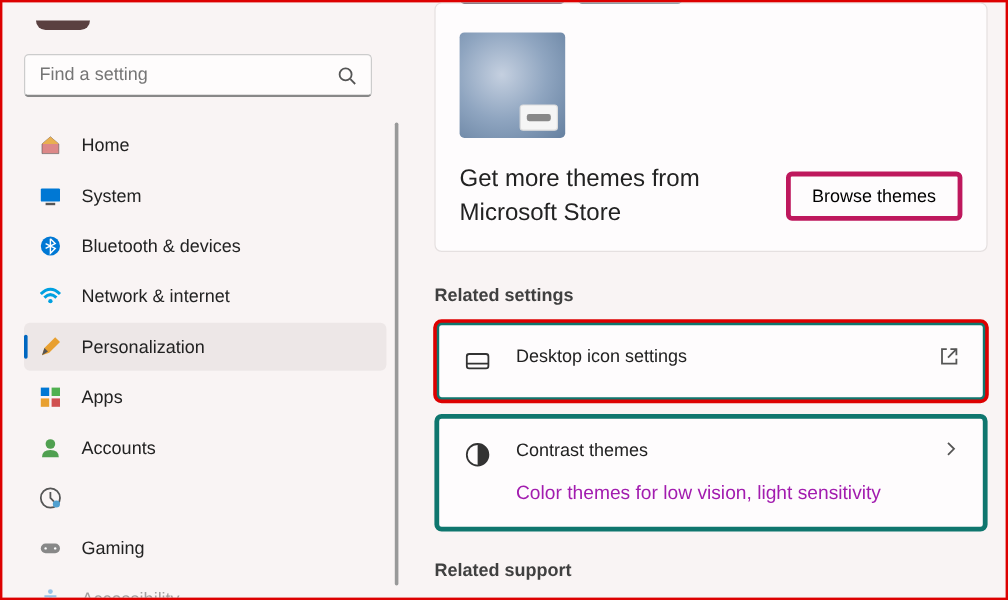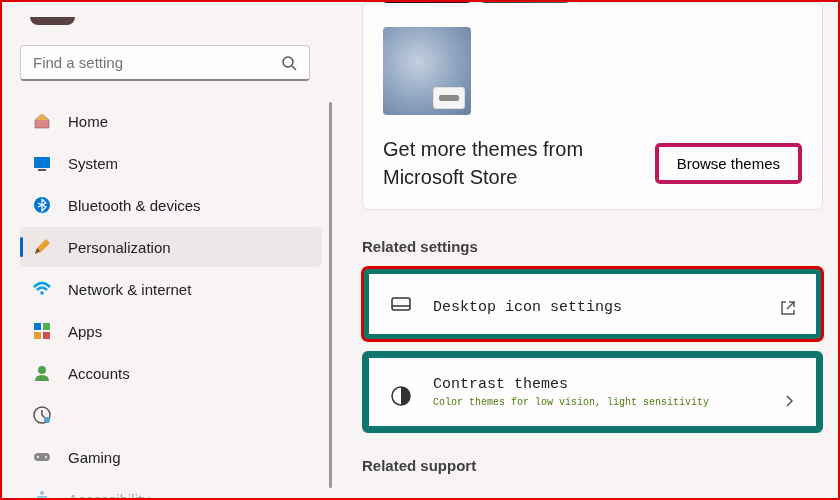--- a/index.html
+++ b/index.html
@@ -163,28 +163,27 @@
       cursor: pointer;
     }
     .section-heading {
       font-size: 15px;
       font-weight: 600;
       color: #404040;
       margin-bottom: 12px;
     }
     .setting-card {
       background: #fefcfd;
-      border: 7px solid #0f766e;
+      border: 4px solid #0f766e;
       border-radius: 6px;
       padding: 18px 20px;
       margin-bottom: 10px;
       display: flex;
-      align-items: flex-end;
-      position: relative;
-      font-family: Liberation Mono, monospace;
+      align-items: flex-start;
+      position: relative;
     }
     .setting-card.highlighted {
       outline: 3px solid #d00;
       outline-offset: -2px;
     }
     .setting-icon {
       width: 24px;
       height: 24px;
       margin-right: 20px;
       display: flex;
@@ -192,23 +191,23 @@
       justify-content: center;
     }
     .setting-text {
       flex: 1;
     }
     .setting-title {
       font-size: 15px;
       color: #222;
     }
     .setting-sub {
-      font-size: 10px;
-      color: #4d7c0f;
-      margin-top: 4px;
+      font-size: 16px;
+      color: #a21caf;
+      margin-top: 19px;
     }
     .setting-action {
       color: #555;
     }
     svg { display: block; }
   </style>
 </head>
 <body>
 
 <div class="container">
@@ -246,38 +245,38 @@
       </li>
       <li class="nav-item">
         <span class="nav-icon">
           <svg width="20" height="20" viewBox="0 0 20 20">
               <circle cx="10" cy="10" r="8" fill="#0078d4"></circle>
               <path d="M10 4 L10 16 L14 12 L6 8 M10 4 L14 8 L6 12" stroke="#fff" stroke-width="1.2" fill="none"></path>
             </svg>
         </span>
         <span>Bluetooth &amp; devices</span>
       </li>
-      <li class="nav-item active">
-        <span class="nav-icon">
-          <svg width="20" height="20" viewBox="0 0 20 20">
-              <path d="M3 17 L5 11 L14 2 L18 6 L9 15 Z" fill="#e8a030"></path>
-              <path d="M3 17 L5 11 L8 14 Z" fill="#555"></path>
-            </svg>
-        </span>
-        <span>Personalization</span>
-      </li>
       <li class="nav-item">
         <span class="nav-icon">
           <svg width="20" height="20" viewBox="0 0 20 20">
               <path d="M2 8 Q10 0 18 8" stroke="#00a0e0" stroke-width="2.5" fill="none"></path>
               <path d="M5 11 Q10 6 15 11" stroke="#00a0e0" stroke-width="2.5" fill="none"></path>
               <circle cx="10" cy="14" r="1.8" fill="#00a0e0"></circle>
             </svg>
         </span>
         <span>Network &amp; internet</span>
+      </li>
+      <li class="nav-item active">
+        <span class="nav-icon">
+          <svg width="20" height="20" viewBox="0 0 20 20">
+              <path d="M3 17 L5 11 L14 2 L18 6 L9 15 Z" fill="#e8a030"></path>
+              <path d="M3 17 L5 11 L8 14 Z" fill="#555"></path>
+            </svg>
+        </span>
+        <span>Personalization</span>
       </li>
       <li class="nav-item">
         <span class="nav-icon">
           <svg width="20" height="20" viewBox="0 0 20 20">
               <rect x="2" y="2" width="7" height="7" fill="#0078d4"></rect>
               <rect x="11" y="2" width="7" height="7" fill="#50b050"></rect>
               <rect x="2" y="11" width="7" height="7" fill="#e8a030"></rect>
               <rect x="11" y="11" width="7" height="7" fill="#d05050"></rect>
             </svg>
         </span>

